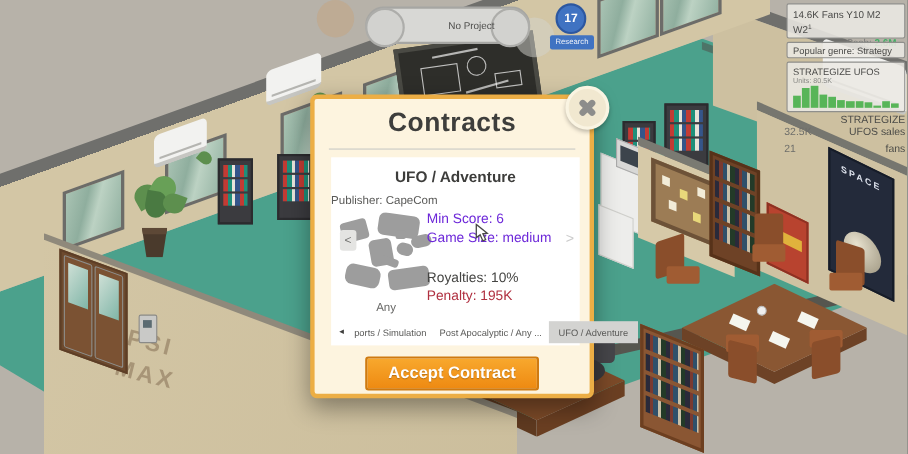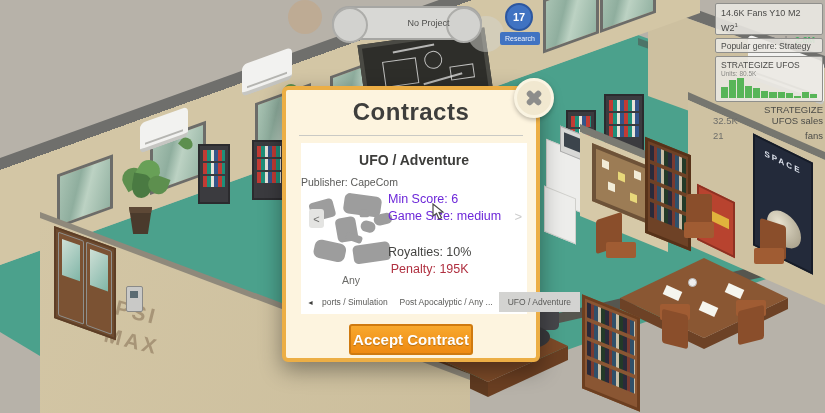--- a/index.html
+++ b/index.html
@@ -134,28 +134,28 @@
   .dlg-hr{position:absolute;top:45px;left:13px;right:13px;height:1px;background:#c9c9c5;}
   .whitebox{position:absolute;left:15px;top:53px;width:226px;height:171px;background:#fff;}
   .c-name{position:absolute;top:9px;width:100%;text-align:center;font-size:14px;font-weight:bold;color:#3d3d3b;}
   .c-pub{position:absolute;top:33px;width:100%;font-size:10.5px;color:#5a5a58;}
   .consoles{position:absolute;left:4px;top:50px;width:100px;height:84px;}
   .prevbtn{position:absolute;left:8px;top:66px;width:15px;height:19px;background:#e4e4e2;border-radius:3px;
         color:#6f6f6d;font-size:11px;display:flex;align-items:center;justify-content:center;cursor:pointer;}
   .nextbtn{position:absolute;right:5px;top:66px;color:#ccc;font-size:13px;cursor:pointer;}
   .anylab{position:absolute;left:0;top:131px;width:100px;text-align:center;font-size:10.5px;color:#6a6a68;}
   .info1{position:absolute;left:87px;top:48px;font-size:12.5px;color:#6d28d9;line-height:17px;}
-  .info2{position:absolute;left:87px;top:101px;font-size:12.5px;color:#454543;line-height:17px;text-align:center;}
+  .info2{position:absolute;left:87px;top:101px;font-size:12.5px;color:#454543;line-height:17px;}
   .penalty{color:#b03040;}
   .tabsrow{position:absolute;left:0;bottom:2px;width:100%;display:flex;align-items:center;
         justify-content:flex-start;font-size:8.5px;color:#5a5a58;}
   .tabsrow .navarrow{padding:0 2px 0 6px;color:#3e3e3c;font-size:7px;cursor:pointer;}
   .tab{padding:5px 6px;cursor:pointer;white-space:nowrap;}
   .tab.sel{background:#d3d3d1;padding:5px 9px;}
-  .accept{position:absolute;left:50%;transform:translateX(-50%);top:234px;width:124px;height:31px;
+  .accept{position:absolute;left:50%;transform:translateX(-50%);top:234px;width:158px;height:31px;
         background:linear-gradient(#f8a82d,#ee8a12);border:2px solid #cf7a10;border-radius:3px;
         color:#fff;font-size:15px;font-weight:bold;text-shadow:0 1px 1px rgba(0,0,0,.25);
         display:flex;align-items:center;justify-content:center;box-sizing:border-box;cursor:pointer;}
   .cursor{left:431px;top:203px;width:16px;height:18px;z-index:50;}
 </style>
 </head>
 <body>
 
 <div class="stage">
 

